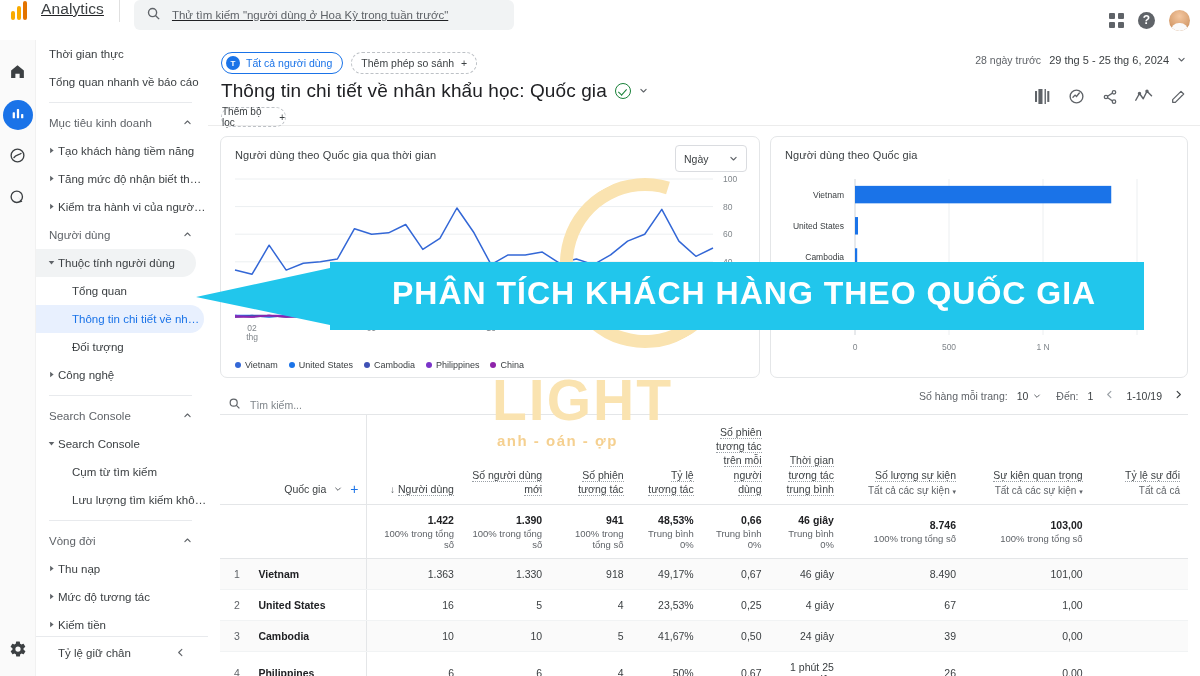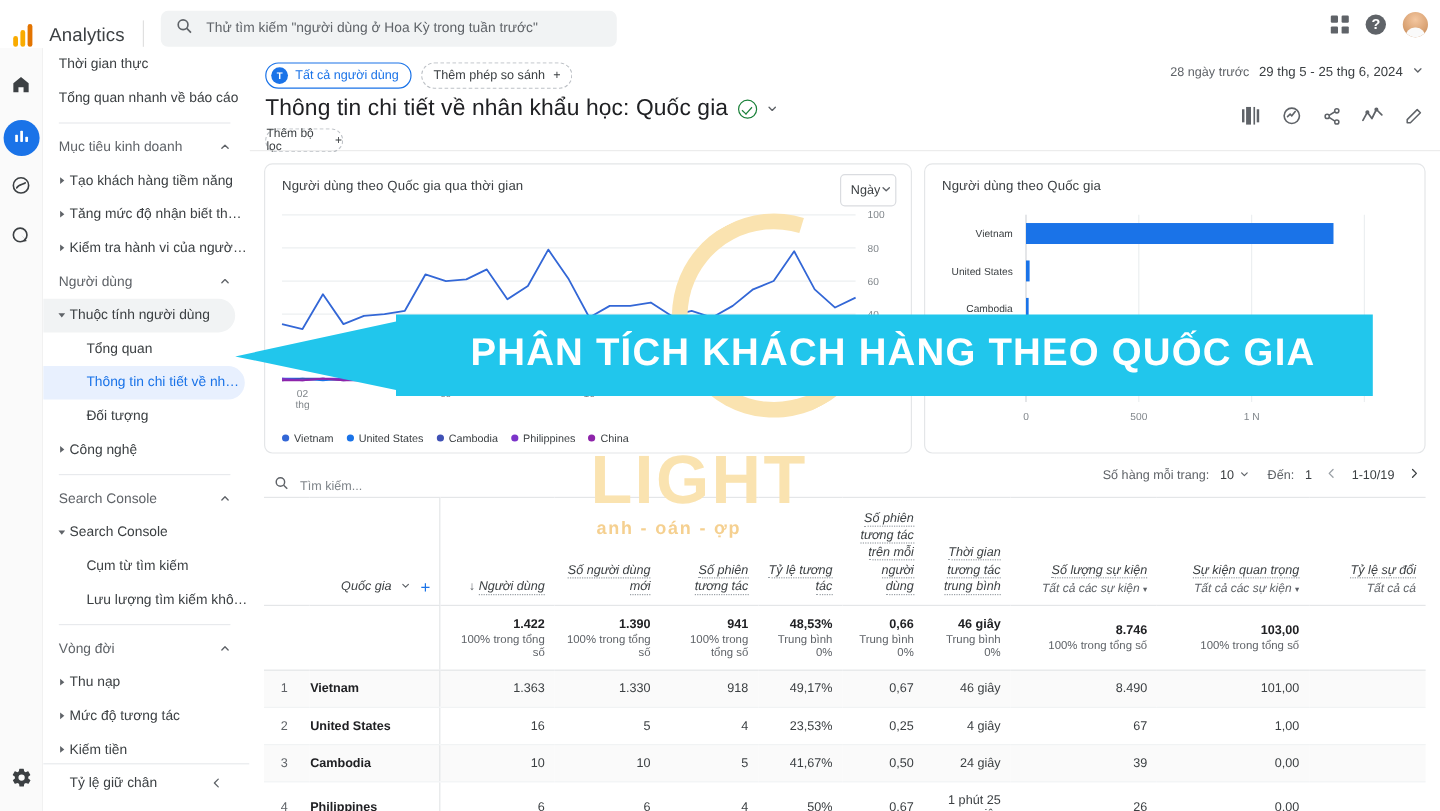--- a/index.html
+++ b/index.html
@@ -8,22 +8,23 @@
     width: 1200px; height: 676px;
     font-family: "Liberation Sans", "DejaVu Sans", sans-serif;
     background: #fff; color: #202124;
     overflow: hidden;
   }
   .app { position: relative; width: 1200px; height: 676px; }
 
   
   .topbar {
     position: absolute; top: 0; left: 0; width: 1200px; height: 40px;
-    background: #fff; display: flex; align-items: flex-end;
+    background: #fff; display: flex; align-items: flex-start;
     border-bottom: 1px solid #fff;
+    text-decoration: underline;
   }
   .ga-logo { width: 20px; height: 20px; margin-left: 11px; position: relative; }
   .ga-logo i { position: absolute; bottom: 0; border-radius: 2px; display: block; }
   .ga-logo i.b1 { left: 0;  width: 4px; height: 9px;  background: #f9ab00; }
   .ga-logo i.b2 { left: 6px; width: 4px; height: 14px; background: #f9ab00; }
   .ga-logo i.b3 { left: 12px; width: 4px; height: 19px; background: #e37400; }
   .brand {
     margin-left: 10px; font-size: 15.5px; color: #3c4043; letter-spacing: .1px;
   }
   .brand-sep { width: 1px; height: 22px; background: #e0e0e0; margin: 0 14px 0 15px; }
@@ -149,21 +150,21 @@
   .charts { display: flex; padding: 10px 12px 0 12px; gap: 10px; height: 252px; }
   .card {
     border: 1px solid #e4e6e8; border-radius: 7px; background: #fff; position: relative;
   }
   .card.left { width: 540px; }
   .card.right { flex: 1; }
   .card-title {
     font-size: 11px; color: #3c4043; padding: 12px 0 0 14px; letter-spacing: .1px;
   }
   .gran-select {
-    position: absolute; right: 12px; top: 8px; width: 47px; height: 27px;
+    position: absolute; right: 12px; top: 8px; width: 72px; height: 27px;
     border: 1px solid #dadce0; border-radius: 4px; display: flex; align-items: center;
     justify-content: space-between; padding: 0 8px; font-size: 10.5px; color: #3c4043;
     cursor: pointer;
   }
 
   
   .table-wrap { padding: 6px 12px 0 12px; }
   .table-tools { height: 30px; display: flex; align-items: flex-end; position: relative; }
   .tbl-search { display: flex; align-items: center; gap: 9px; padding-left: 8px; cursor: text; }
   .tbl-search .ph { font-size: 10.5px; color: #80868b; }
@@ -174,21 +175,21 @@
   .pager .v { color: #3c4043; }
   .pager .sel { display: flex; align-items: center; gap: 5px; cursor: pointer; }
   .pg-arrow { font-size: 13px; color: #5f6368; cursor: pointer; padding: 0 2px; }
   .pg-arrow.on { color: #3c4043; }
 
   table.data { width: 100%; border-collapse: collapse; table-layout: fixed; }
   table.data th, table.data td { font-size: 10.5px; color: #3c4043; }
   thead tr.hdr th {
     vertical-align: bottom; padding: 10px 8px 8px 8px; font-weight: 400;
     text-align: right; border-top: 1px solid #e4e6e8;
-    border-bottom: 1px solid #e4e6e8; height: 78px; font-style: italic;
+    border-bottom: 1px solid #e4e6e8; height: 78px;
   }
   thead tr.hdr th .hl {
     border-bottom: 1px dotted #9aa0a6; display: inline; line-height: 1.35;
   }
   thead tr.hdr th.dim { text-align: left; }
   th .dimbox { display: flex; align-items: center; justify-content: flex-end; gap: 8px; }
   th .plus { color: #1a73e8; font-size: 14px; cursor: pointer; line-height: 1; }
   th .sortarrow { font-size: 10px; color: #5f6368; margin-right: 3px; }
   th .subsel {
     display: block; color: #5f6368; font-weight: 400; margin-top: 3px; font-size: 10px;

